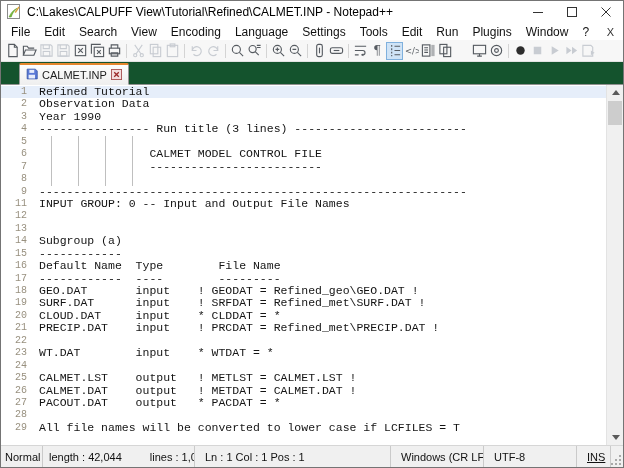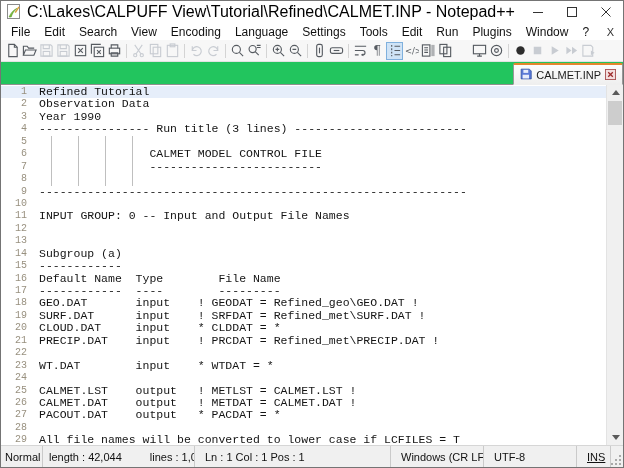--- a/index.html
+++ b/index.html
@@ -2,37 +2,37 @@
 <html><head>
 <meta charset="utf-8">
 <style>
   html,body{margin:0;padding:0;background:#fff;}
   body{width:624px;height:468px;overflow:hidden;font-family:"Liberation Sans",sans-serif;}
   .window{box-sizing:border-box;width:624px;height:468px;border:1px solid #747474;background:#fff;display:flex;flex-direction:column;}
 
   
   .titlebar{height:22px;flex:none;display:flex;align-items:center;background:#fff;}
   .app-icon{width:16px;height:16px;margin:0 5px 0 5px;flex:none;}
-  .title-text{font-size:16px;color:#000;white-space:nowrap;overflow:hidden;flex:1;}
+  .title-text{font-size:12px;color:#000;white-space:nowrap;overflow:hidden;flex:1;}
   .win-controls{display:flex;height:22px;flex:none;}
   .win-btn{width:34px;height:22px;display:flex;align-items:center;justify-content:center;}
 
   
   .menubar{height:17px;flex:none;display:flex;align-items:center;background:#fff;font-size:12px;color:#111;padding-left:3px;}
   .menu-item{padding:1px 7px;white-space:nowrap;}
   .menu-close{margin-left:auto;padding:0 9px;color:#333;font-size:11px;}
 
   
   .toolbar{height:21px;flex:none;display:flex;align-items:center;background:#f7f7f7;border-bottom:1px solid #e2e2e2;padding-left:3px;}
   .tb-btn{width:17px;height:18px;flex:none;display:flex;align-items:center;justify-content:center;box-sizing:border-box;}
   .tb-btn.active{background:#cfe3f6;border:1px solid #7fb0dd;}
   .tb-sep{width:1px;height:14px;background:#d4d4d4;margin:0 3px;flex:none;}
 
   
-  .tabbar{height:22px;flex:none;background:#22c55e;border-bottom:1px solid #8f8f8f;display:flex;align-items:flex-end;padding-left:18px;justify-content:flex-end;}
+  .tabbar{height:22px;flex:none;background:#14532d;border-bottom:1px solid #8f8f8f;display:flex;align-items:flex-end;padding-left:18px;}
   .tab{height:19px;margin-bottom:-1px;display:flex;align-items:center;gap:4px;padding:0 6px;background:linear-gradient(#fdfdfd,#efefef);border:1px solid #989898;border-bottom:1px solid #efefef;border-top:2px solid #e5862d;border-radius:2px 2px 0 0;}
   .tab-label{font-size:11px;color:#1c1c1c;}
 
   
   .editor{flex:1;position:relative;background:#fff;overflow:hidden;}
   .ed-lines{position:absolute;top:1px;left:0;right:17px;}
   .ed-line{display:flex;height:12.45px;line-height:12.45px;font-family:"Liberation Mono","DejaVu Sans Mono",monospace;font-size:11.5px;color:#141414;white-space:pre;}
   .ed-line.current{background:#e6eefa;}
   .ln{flex:none;width:26px;padding-right:4px;text-align:right;color:#98907f;font-size:10px;font-family:"Liberation Mono",monospace;}
   .lt{position:relative;flex:1;padding-left:8px;}
@@ -398,21 +398,20 @@
     <div class="ed-lines">
         <div class="ed-line current"><span class="ln">1</span><span class="lt">Refined Tutorial</span></div>
         <div class="ed-line"><span class="ln">2</span><span class="lt">Observation Data</span></div>
         <div class="ed-line"><span class="ln">3</span><span class="lt">Year 1990</span></div>
         <div class="ed-line"><span class="ln">4</span><span class="lt">---------------- Run title (3 lines) -------------------------</span></div>
         <div class="ed-line"><span class="ln">5</span><span class="lt"><span class="guide" style="left: 20px;"></span><span class="guide" style="left: 47px;"></span><span class="guide" style="left: 74px;"></span><span class="guide" style="left: 101px;"></span></span></div>
         <div class="ed-line"><span class="ln">6</span><span class="lt">                CALMET MODEL CONTROL FILE<span class="guide" style="left: 20px;"></span><span class="guide" style="left: 47px;"></span><span class="guide" style="left: 74px;"></span><span class="guide" style="left: 101px;"></span></span></div>
         <div class="ed-line"><span class="ln">7</span><span class="lt">                -------------------------<span class="guide" style="left: 20px;"></span><span class="guide" style="left: 47px;"></span><span class="guide" style="left: 74px;"></span><span class="guide" style="left: 101px;"></span></span></div>
         <div class="ed-line"><span class="ln">8</span><span class="lt"><span class="guide" style="left: 20px;"></span><span class="guide" style="left: 47px;"></span><span class="guide" style="left: 74px;"></span><span class="guide" style="left: 101px;"></span></span></div>
         <div class="ed-line"><span class="ln">9</span><span class="lt">--------------------------------------------------------------</span></div>
-        <div class="ed-line"><span class="ln">10</span><span class="lt"></span></div>
         <div class="ed-line"><span class="ln">11</span><span class="lt">INPUT GROUP: 0 -- Input and Output File Names</span></div>
         <div class="ed-line"><span class="ln">12</span><span class="lt"></span></div>
         <div class="ed-line"><span class="ln">13</span><span class="lt"></span></div>
         <div class="ed-line"><span class="ln">14</span><span class="lt">Subgroup (a)</span></div>
         <div class="ed-line"><span class="ln">15</span><span class="lt">------------</span></div>
         <div class="ed-line"><span class="ln">16</span><span class="lt">Default Name  Type        File Name</span></div>
         <div class="ed-line"><span class="ln">17</span><span class="lt">------------  ----        ---------</span></div>
         <div class="ed-line"><span class="ln">18</span><span class="lt">GEO.DAT       input    ! GEODAT = Refined_geo\GEO.DAT !</span></div>
         <div class="ed-line"><span class="ln">19</span><span class="lt">SURF.DAT      input    ! SRFDAT = Refined_met\SURF.DAT !</span></div>
         <div class="ed-line"><span class="ln">20</span><span class="lt">CLOUD.DAT     input    * CLDDAT = *</span></div>

